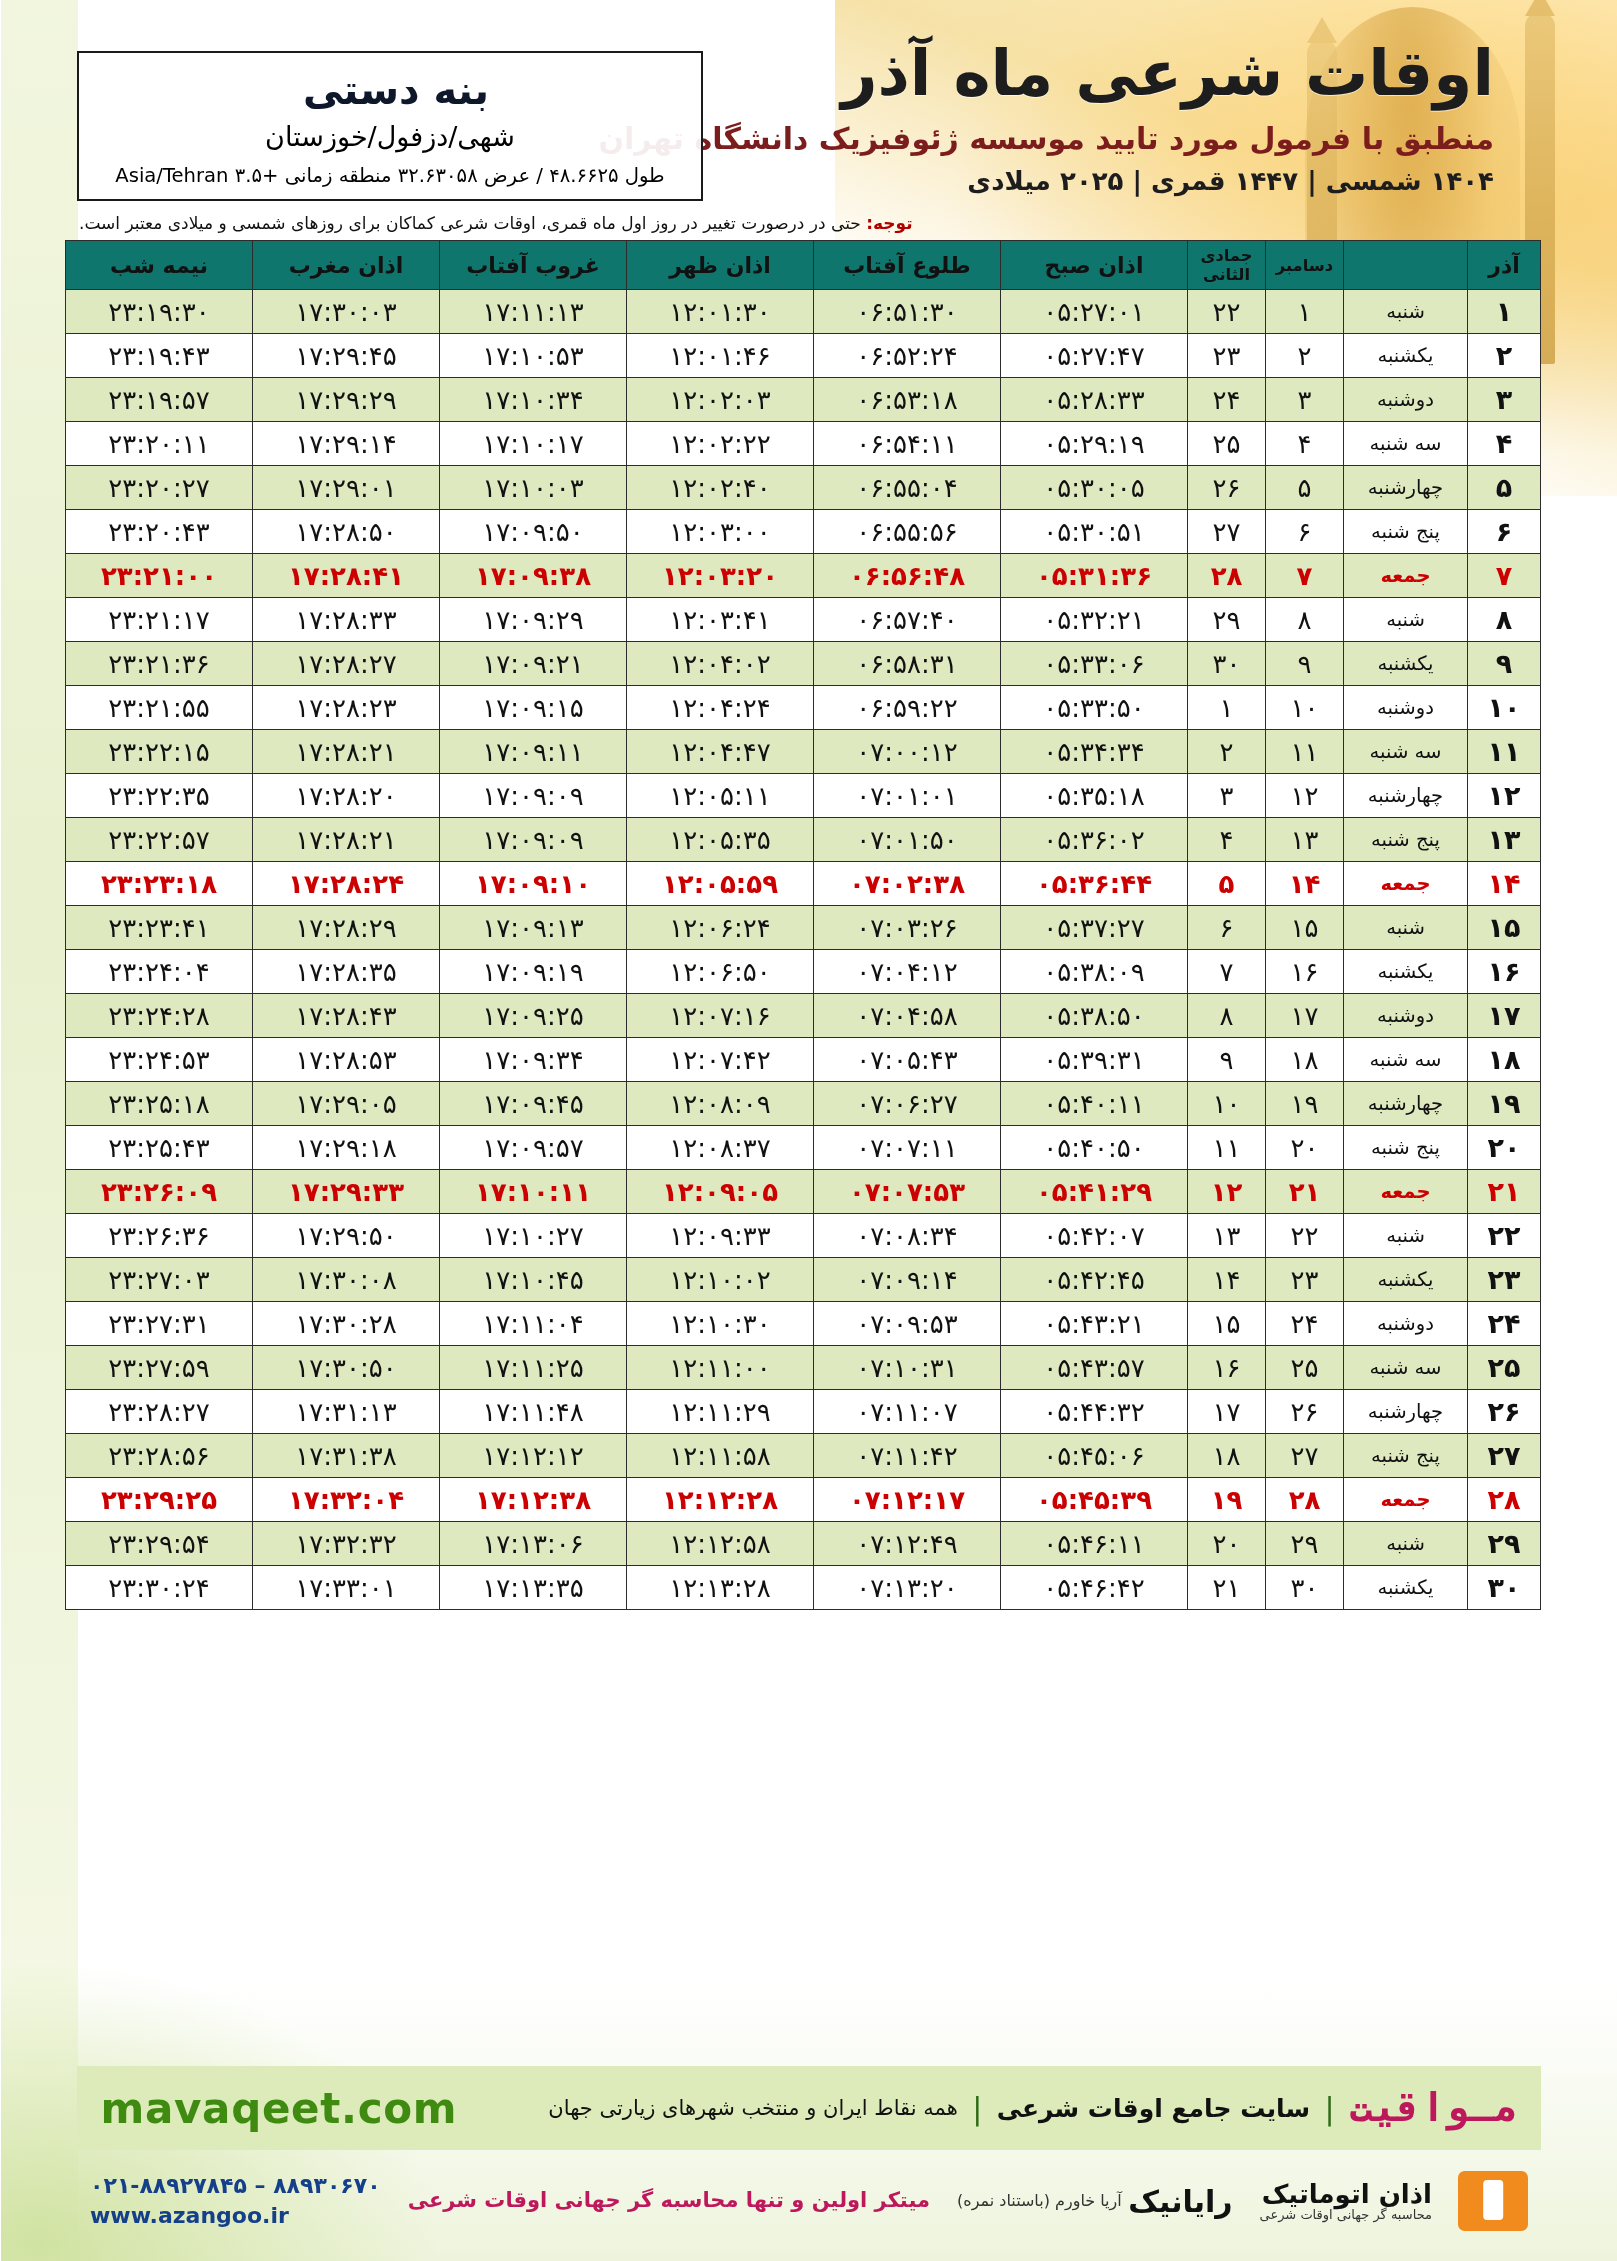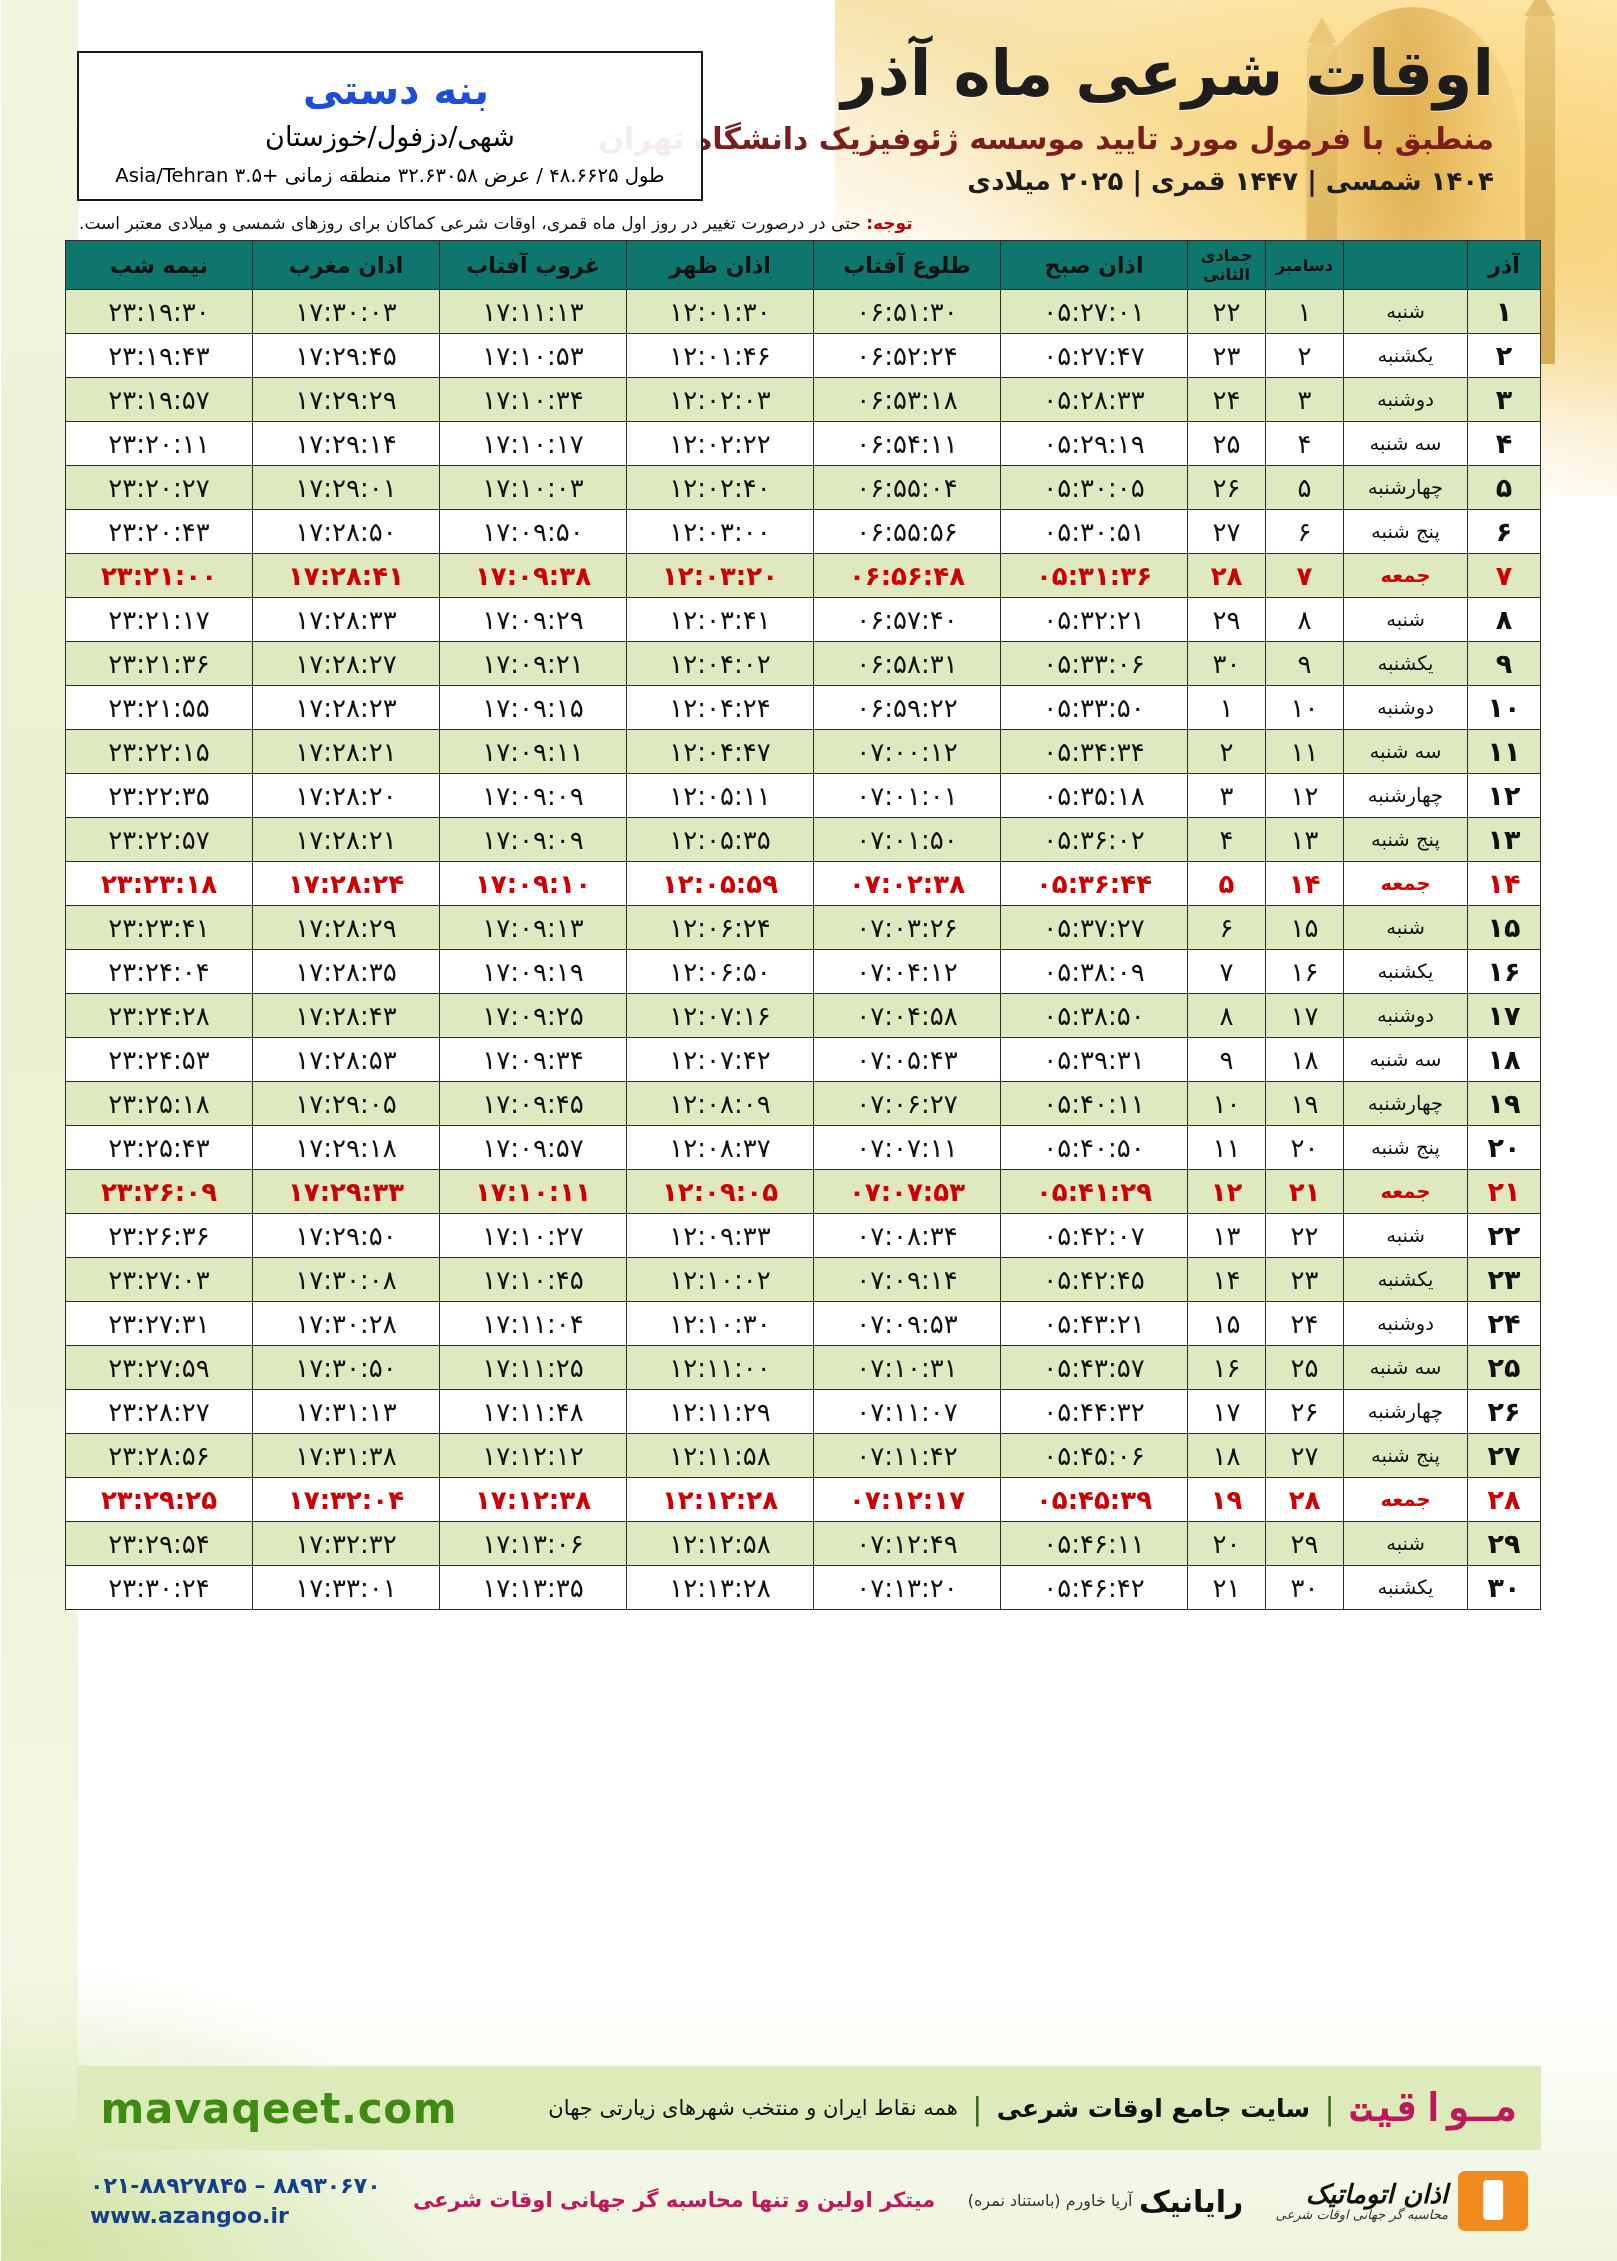--- a/index.html
+++ b/index.html
@@ -67,21 +67,21 @@
     position:absolute;right:124px;top:166px;
     font-size:26px;color:#1d1d1d;font-weight:bold;
   }
 
   
   .citybox{
     position:absolute;left:77px;top:51px;width:626px;height:150px;
     border:2.6px solid #1a1a1a;background:rgba(255,255,255,.92);
     box-sizing:border-box;text-align:center;
   }
-  .city-name{font-size:40px;font-weight:bold;margin-top:14.4px;color:#1d4ed8;padding-left:12px;}
+  .city-name{font-size:40px;font-weight:bold;margin-top:14.4px;color:#0f172a;padding-left:12px;}
   .city-sub{font-size:27px;margin-top:7.8px;color:#000;}
   .city-geo{font-size:19.6px;margin-top:11.7px;color:#000;}
 
   
   .note{
     position:absolute;right:78px;top:213px;width:1461px;
     text-align:left;font-size:17px;color:#111;
     direction:rtl;
   }
   .note b{color:#b00000;}
@@ -135,21 +135,21 @@
   .site{
     font-size:42px;color:#3f8b12;font-weight:bold;letter-spacing:0.7px;
     font-family:"DejaVu Sans","Liberation Sans",sans-serif;
   }
   .bottombar{
     position:absolute;left:77px;bottom:18px;width:1464px;height:84px;
     display:flex;align-items:center;justify-content:space-between;direction:rtl;
     box-sizing:border-box;padding:0 13px;
   }
   .logo-azan{
-    display:flex;align-items:center;gap:10px;font-style:italic;
+    display:flex;align-items:center;gap:26px;
   }
   .logo-mark{
     width:70px;height:60px;background:#f28b1e;border-radius:6.5px;
     position:relative;
   }
   .logo-mark:after{
     content:"";position:absolute;left:50%;top:9px;transform:translateX(-50%);
     width:19.6px;height:40px;background:#fff;border-radius:3.9px;
   }
   .logo-text{font-size:26px;font-weight:bold;color:#111;line-height:1.1;}

